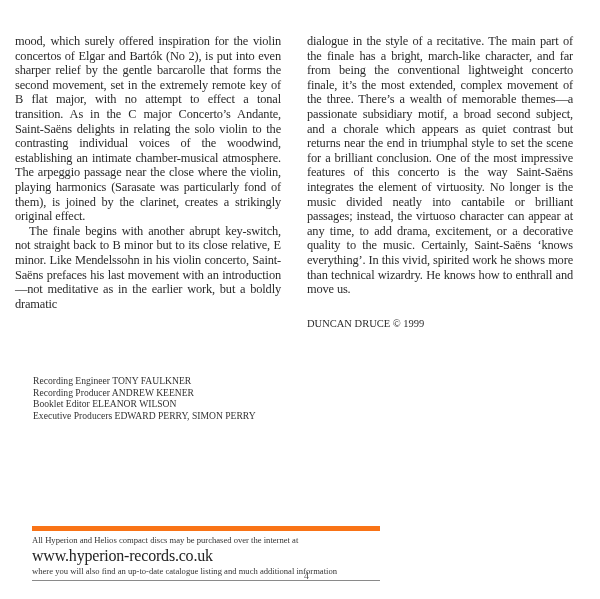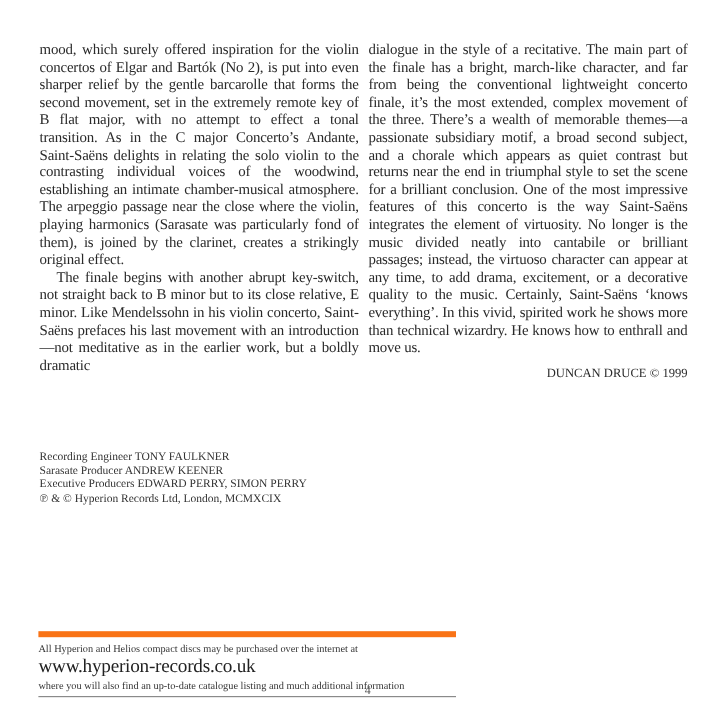--- a/index.html
+++ b/index.html
@@ -8,24 +8,24 @@
     font-family: "Liberation Serif", "DejaVu Serif", serif;
     color: #2a2a2a;
   }
   .col {
     position: absolute; top: 34px; width: 266px;
     font-size: 12.4px; line-height: 14.6px;
     text-align: justify; letter-spacing: -0.15px;
   }
   .col p { margin: 0; }
   .col p.indent { text-indent: 14px; }
-  #col-left { left: 33px; }
+  #col-left { left: 15px; }
   #col-right { left: 307px; font-family: Liberation Serif, serif; }
   .sig {
-    text-align: right; font-size: 10.5px; margin-top: 8px; letter-spacing: 0;
+    text-align: left; font-size: 10.5px; margin-top: 20px; letter-spacing: 0;
   }
   .credits {
     position: absolute; left: 33px; top: 375px;
     font-size: 9.6px; line-height: 11.6px; color: #333;
   }
   .credits div { white-space: nowrap; }
   .web {
     position: absolute; left: 32px; top: 526px; width: 348px;
     border-top: 5px solid #f97316; border-bottom: 1px solid #8a8a8a;
     padding: 4px 0 3px 0; color: #333;
@@ -44,23 +44,23 @@
   <p class="indent">The finale begins with another abrupt key-switch, not straight back to B minor but to its close relative, E minor. Like Mendelssohn in his violin concerto, Saint-Saëns prefaces his last movement with an introduction—not meditative as in the earlier work, but a boldly dramatic</p>
 </div>
 
 <div id="col-right" class="col">
   <p>dialogue in the style of a recitative. The main part of the finale has a bright, march-like character, and far from being the conventional lightweight concerto finale, it’s the most extended, complex movement of the three. There’s a wealth of memorable themes—a passionate subsidiary motif, a broad second subject, and a chorale which appears as quiet contrast but returns near the end in triumphal style to set the scene for a brilliant conclusion. One of the most impressive features of this concerto is the way Saint-Saëns integrates the element of virtuosity. No longer is the music divided neatly into cantabile or brilliant passages; instead, the virtuoso character can appear at any time, to add drama, excitement, or a decorative quality to the music. Certainly, Saint-Saëns ‘knows everything’. In this vivid, spirited work he shows more than technical wizardry. He knows how to enthrall and move us.</p>
   <div class="sig">DUNCAN DRUCE © 1999</div>
 </div>
 
 <div class="credits">
   <div>Recording Engineer TONY FAULKNER</div>
-  <div>Sarasate Producer ANDREW KEENER</div>
+  <div>Recording Producer ANDREW KEENER</div>
+  <div>Booklet Editor ELEANOR WILSON</div>
   <div>Executive Producers EDWARD PERRY, SIMON PERRY</div>
-  <div>℗ &amp; © Hyperion Records Ltd, London, MCMXCIX</div>
 </div>
 
 <div class="web">
   <div class="pre">All Hyperion and Helios compact discs may be purchased over the internet at</div>
   <div class="url">www.hyperion-records.co.uk</div>
   <div class="post">where you will also find an up-to-date catalogue listing and much additional information</div>
 </div>
 
 <div class="page-num">4</div>
 

